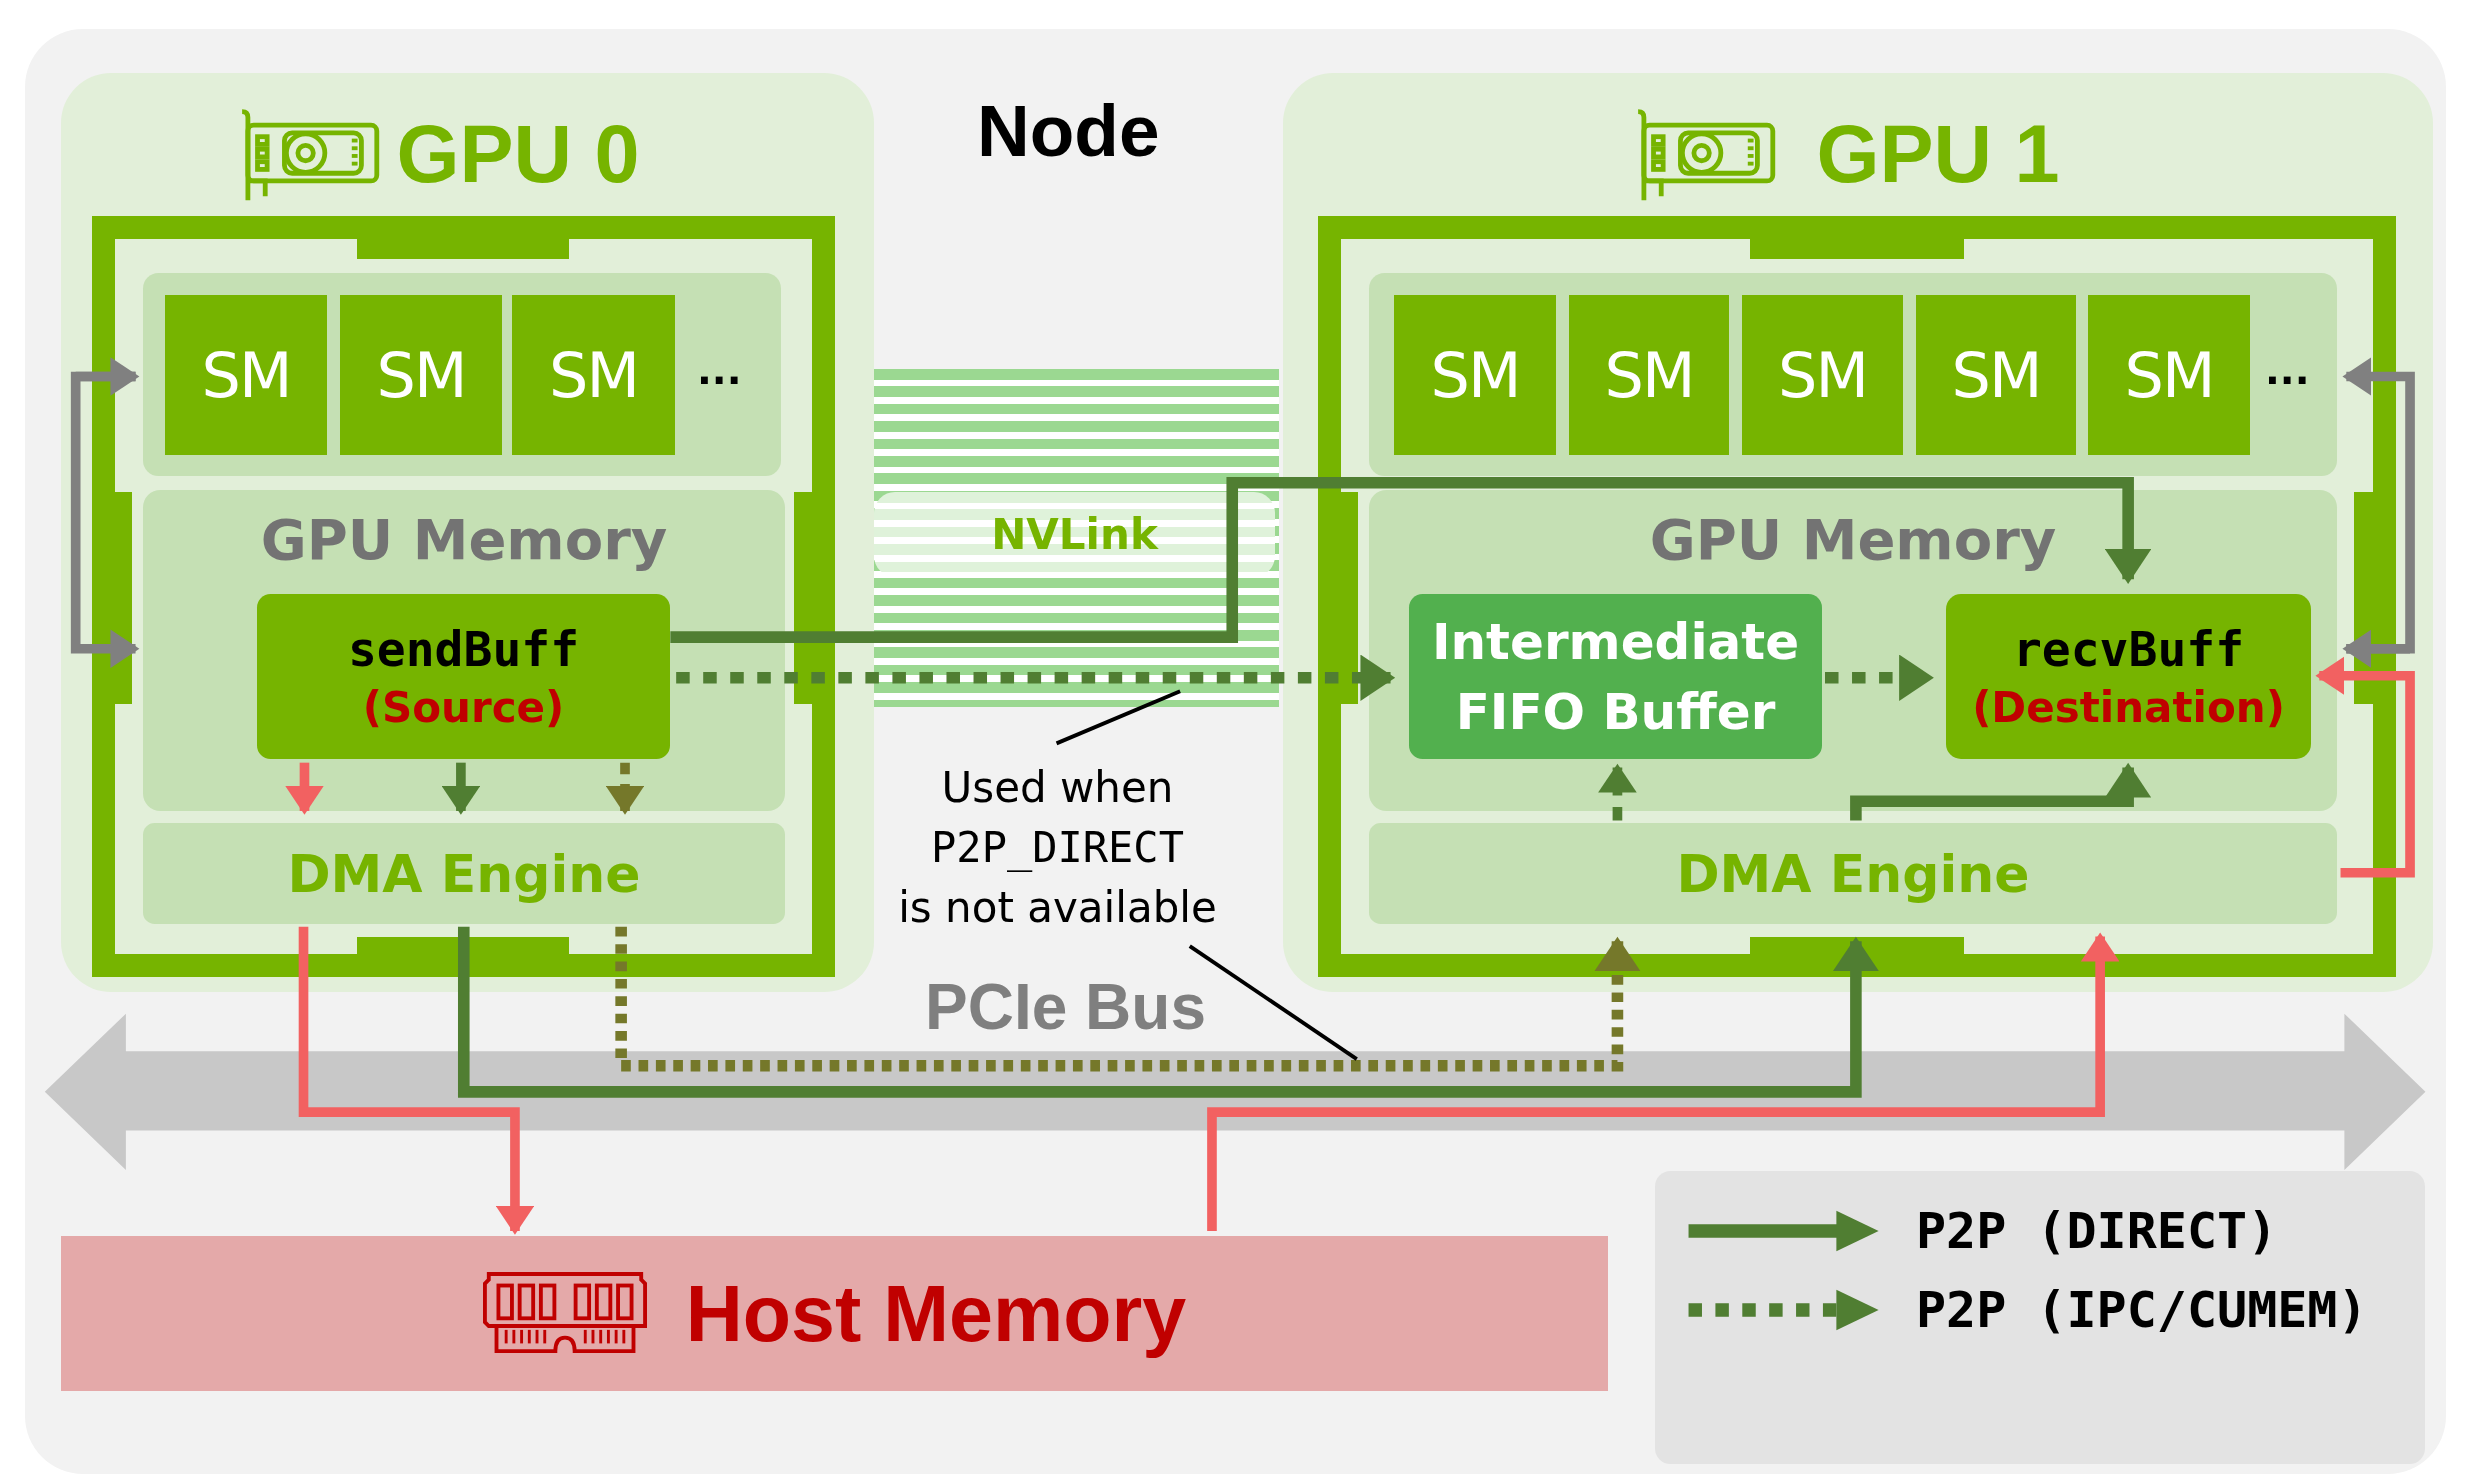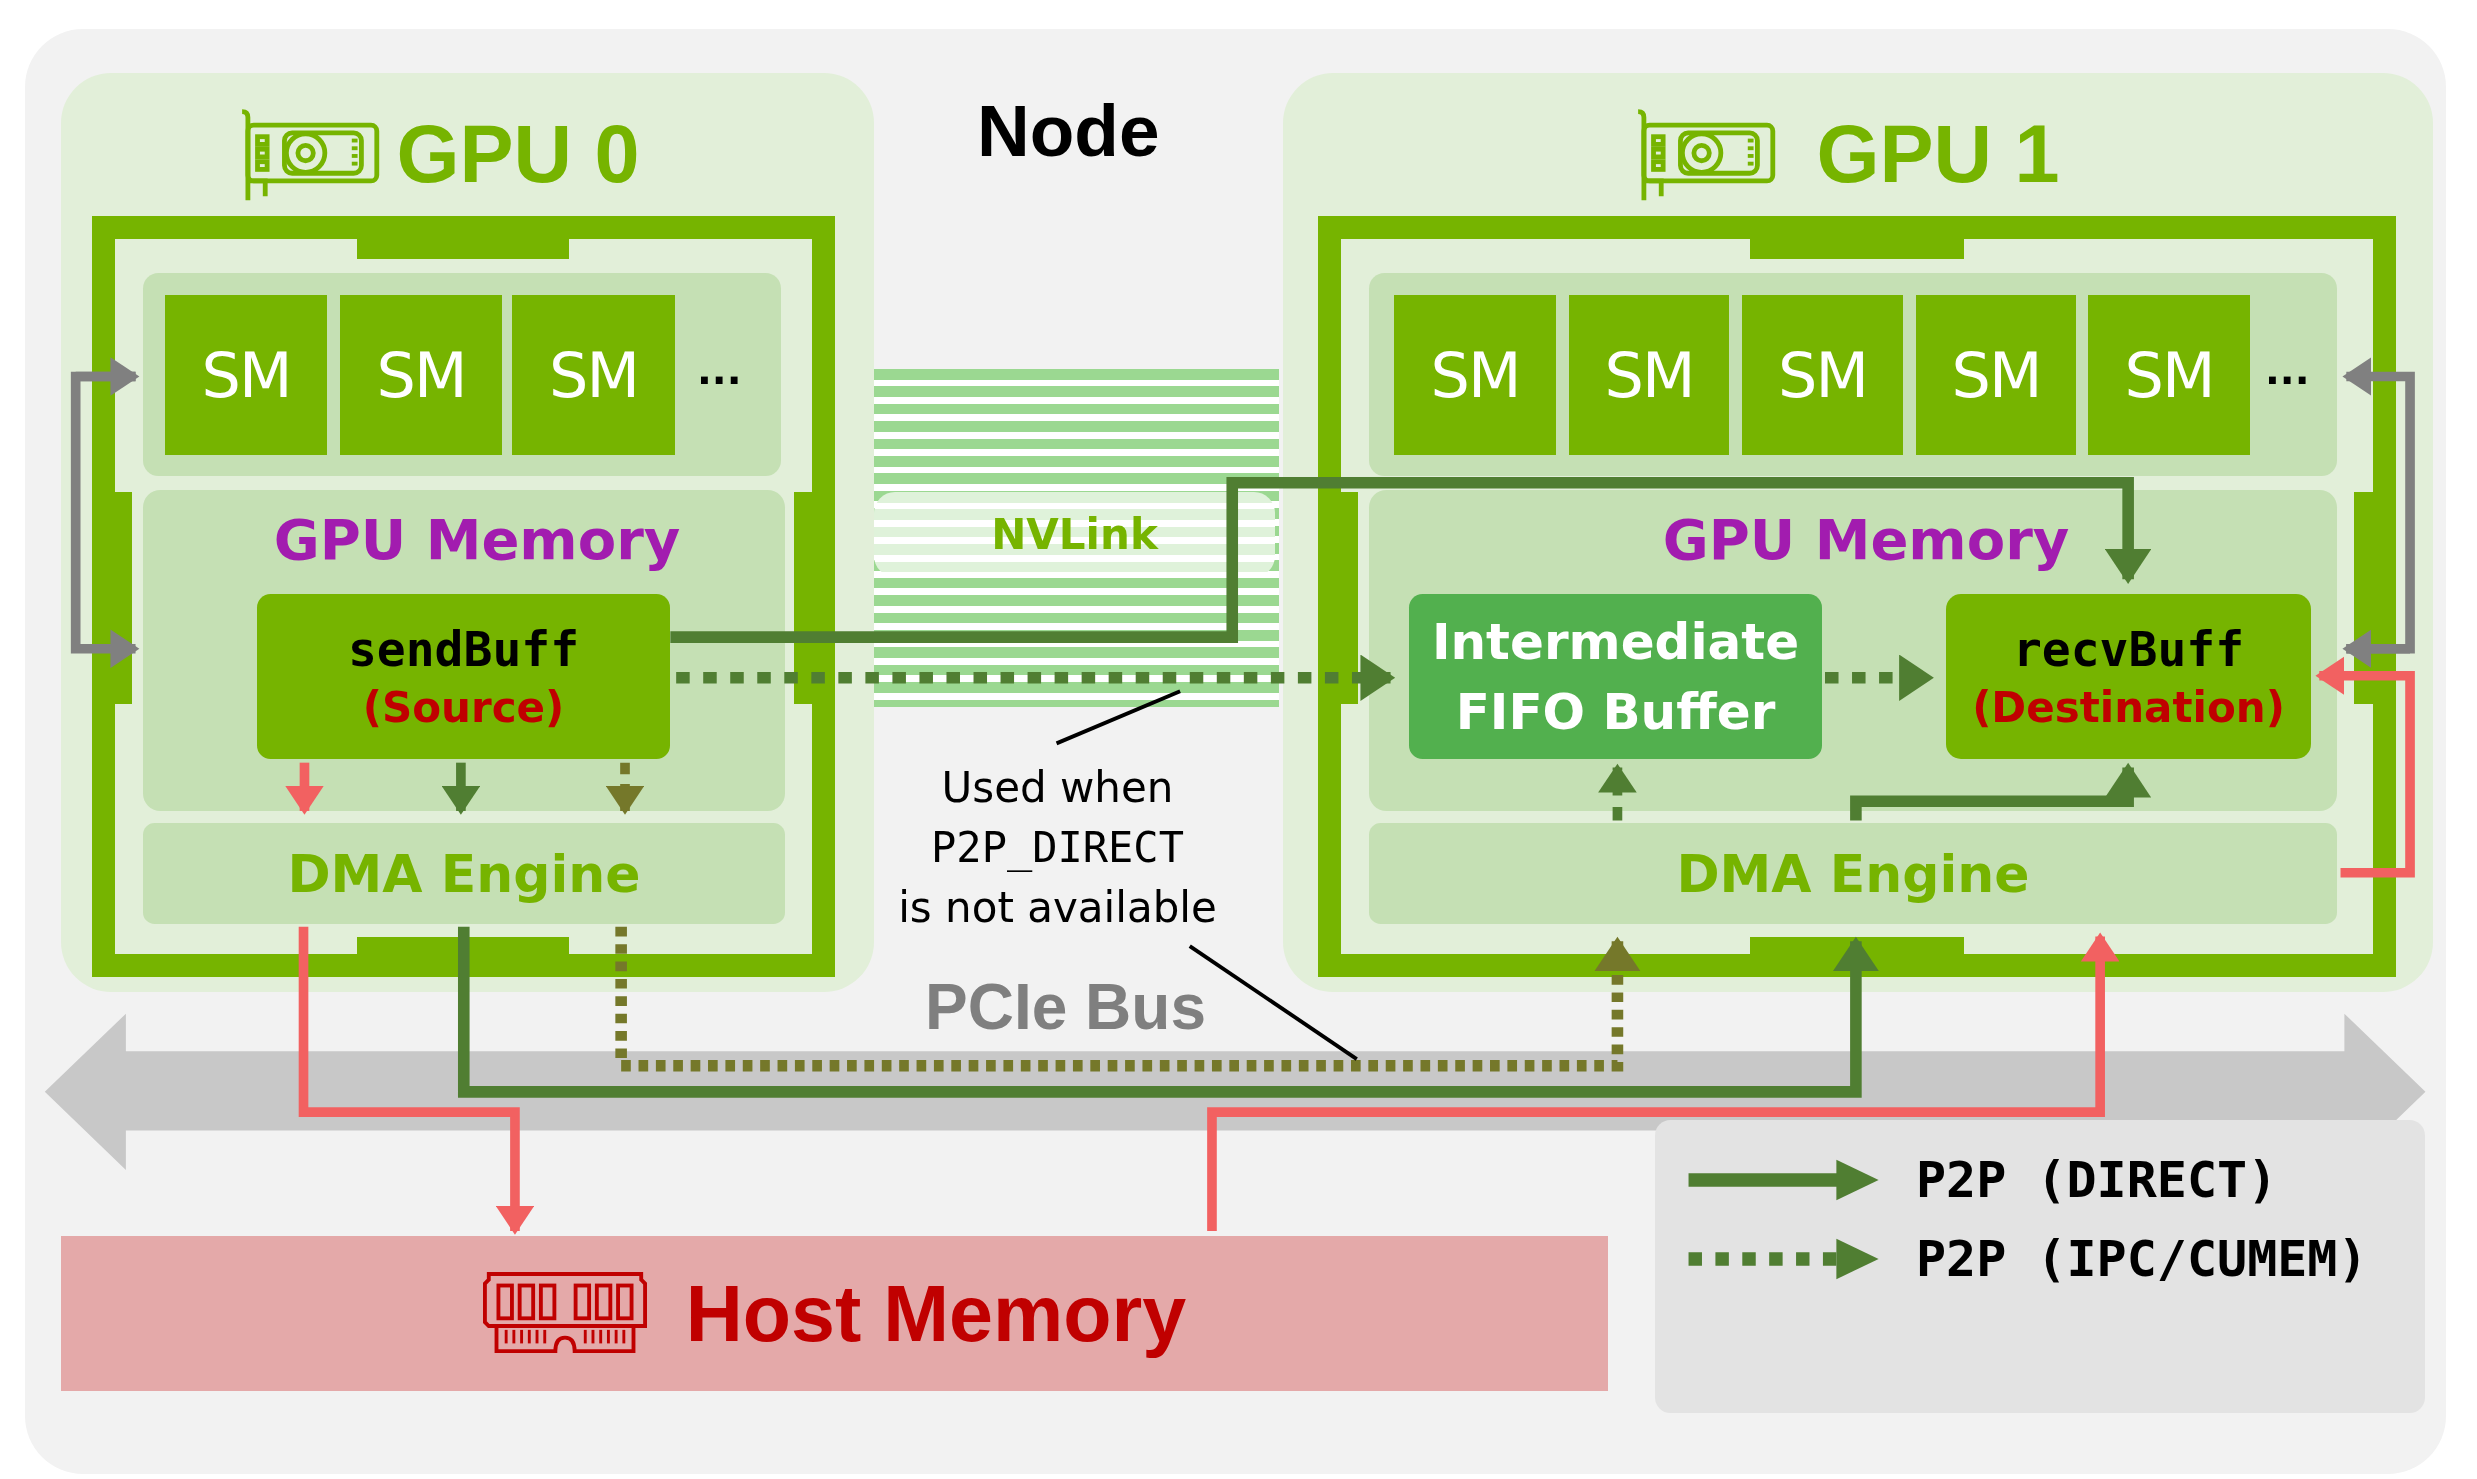--- a/index.html
+++ b/index.html
@@ -5,21 +5,21 @@
   html,body{margin:0;padding:0;background:#ffffff;}
   body{width:2478px;height:1479px;position:relative;overflow:hidden;font-family:"DejaVu Sans",sans-serif;}
   .abs{position:absolute;}
   .node-frame{left:25px;top:29px;width:2421px;height:1445px;background:#f2f2f2;border-radius:58px;}
   .gpu-panel{background:#e2efd9;border-radius:50px;}
   .gpu-border{border:23px solid #76b400;box-sizing:border-box;background:#e2efd9;}
   .notch{background:#76b400;}
   .sm-row{background:#c5e0b4;border-radius:15.4px;}
   .sm{background:#76b400;color:#fff;font-family:"DejaVu Sans",sans-serif;font-size:62px;display:flex;align-items:center;justify-content:center;letter-spacing:-1.9px;}
   .mem{background:#c5e0b4;border-radius:17.4px;}
-  .mem-title{color:#a21caf;font-weight:bold;font-size:56px;text-align:center;font-family:"DejaVu Sans",sans-serif;padding-left:13px;}
+  .mem-title{color:#737373;font-weight:bold;font-size:56px;text-align:center;font-family:"DejaVu Sans",sans-serif;}
   .buff{background:#76b400;border-radius:13.5px;display:flex;flex-direction:column;align-items:center;justify-content:center;}
   .buff .mono{font-family:"DejaVu Sans Mono",monospace;font-weight:bold;font-size:48px;color:#000;}
   .buff .sub{font-family:"DejaVu Sans",sans-serif;font-weight:bold;font-size:42px;color:#c00000;margin-top:5.8px;}
   .fifo{background:#52b04e;border-radius:13.5px;display:flex;flex-direction:column;align-items:center;justify-content:center;color:#fff;font-weight:bold;font-size:50px;line-height:70px;}
   .dma{background:#c5e0b4;border-radius:11.6px;display:flex;align-items:center;justify-content:center;color:#76b400;font-weight:bold;font-size:52px;}
   .gpu-title{color:#76b400;font-family:"Liberation Sans",sans-serif;font-weight:bold;font-size:81px;display:flex;align-items:center;}
   .nvlink{background:repeating-linear-gradient(to bottom,#9bd891 0px,#9bd891 10.6px,#ffffff 10.6px,#ffffff 17.4px);}
   .nvlink-label-box{background:repeating-linear-gradient(to bottom,#dff2da 0px,#dff2da 10.6px,#ffffff 10.6px,#ffffff 17.4px);border-radius:21px;display:flex;align-items:center;justify-content:center;color:#76b400;font-weight:bold;font-size:42px;}
   .pcie-label{color:#7f7f7f;font-family:"Liberation Sans",sans-serif;font-weight:bold;font-size:64px;}
   .node-label{font-family:"Liberation Sans",sans-serif;font-weight:bold;font-size:73px;color:#000;}
@@ -211,21 +211,21 @@
   <path d="M1922,850 L1922,830 L2204,830 L2204,795" fill="none" stroke="#507e32" stroke-width="12" marker-end="url(#hg)"></path>
 
   <path d="M314,960 L314,1152 L533,1152 L533,1275" fill="none" stroke="#f26161" stroke-width="10" marker-end="url(#hr)"></path>
   <path d="M1255,1275 L1255,1152 L2175,1152 L2175,970" fill="none" stroke="#f26161" stroke-width="10" marker-end="url(#hr)"></path>
   <path d="M2424,904 L2496,904 L2496,700 L2402,700" fill="none" stroke="#f26161" stroke-width="10" marker-end="url(#hr)"></path>
 
   <line x1="1094" y1="770" x2="1222" y2="716" stroke="#000" stroke-width="4"></line>
   <line x1="1232" y1="980" x2="1405" y2="1097" stroke="#000" stroke-width="4"></line>
 </svg>
 
-<div class="abs legend" style="left:1655px;top:1120px;width:770px;height:293px;">
+<div class="abs legend" style="left:1655px;top:1171px;width:770px;height:293px;">
   <div class="legend-row" style="top:31px;">
     <svg width="203" height="48" viewBox="0 0 210 50">
         <line x1="4" y1="25" x2="160" y2="25" stroke="#507e32" stroke-width="14"></line>
         <polygon points="158,4 202,25 158,46" fill="#507e32"></polygon>
       </svg>
     <span class="legend-text">P2P (DIRECT)</span>
   </div>
   <div class="legend-row" style="top:110px;">
     <svg width="203" height="48" viewBox="0 0 210 50">
         <line x1="4" y1="25" x2="160" y2="25" stroke="#507e32" stroke-width="14" stroke-dasharray="14,14"></line>

